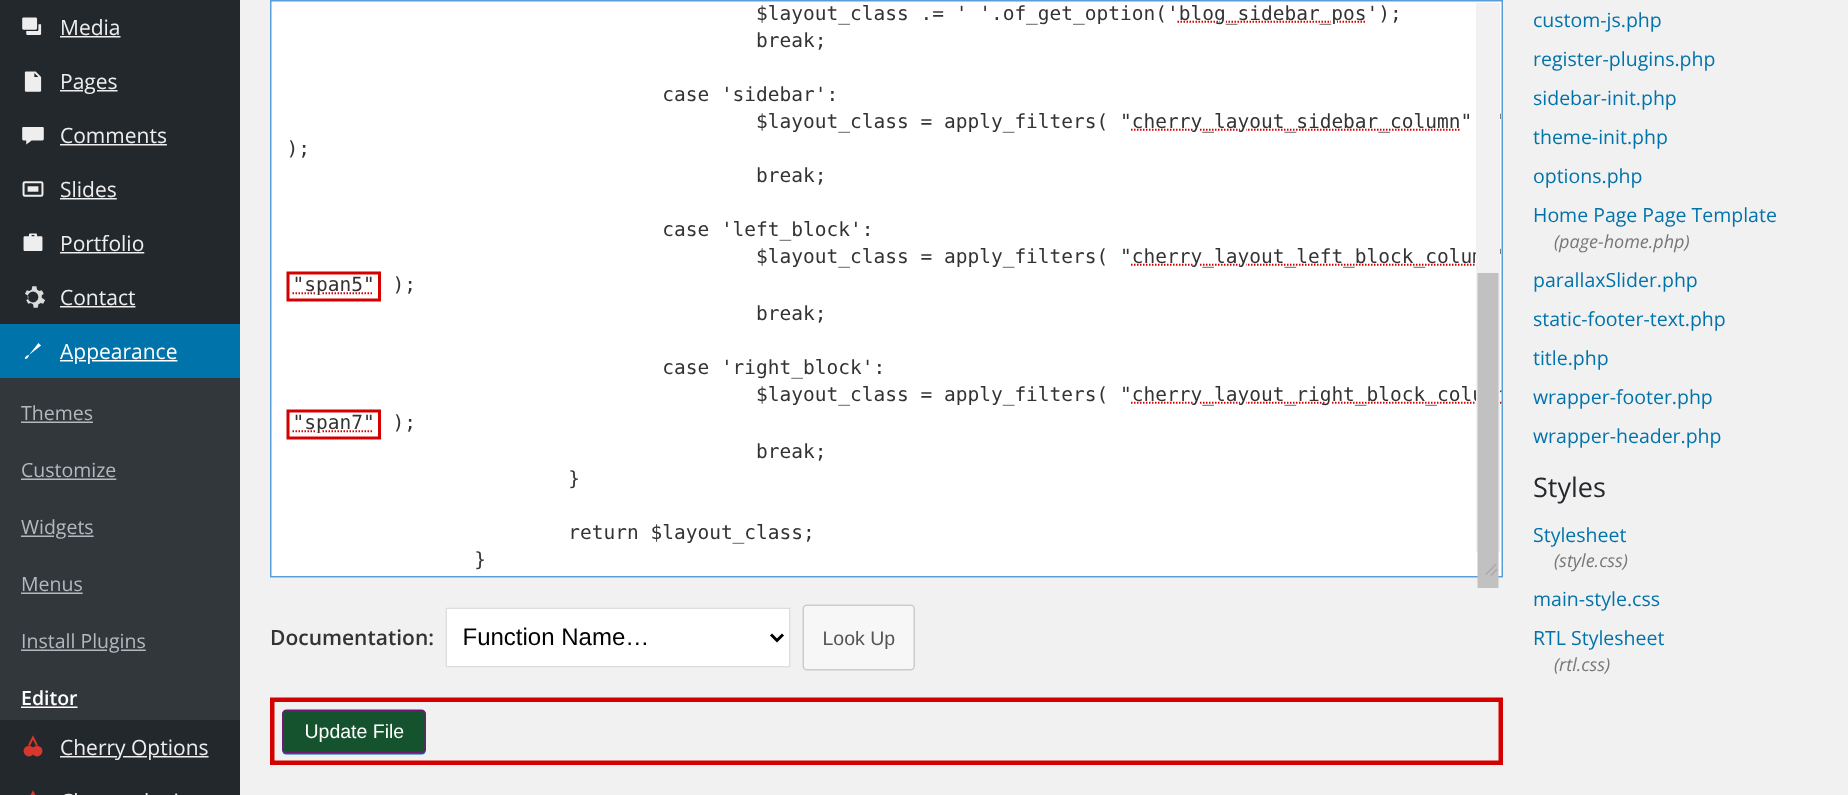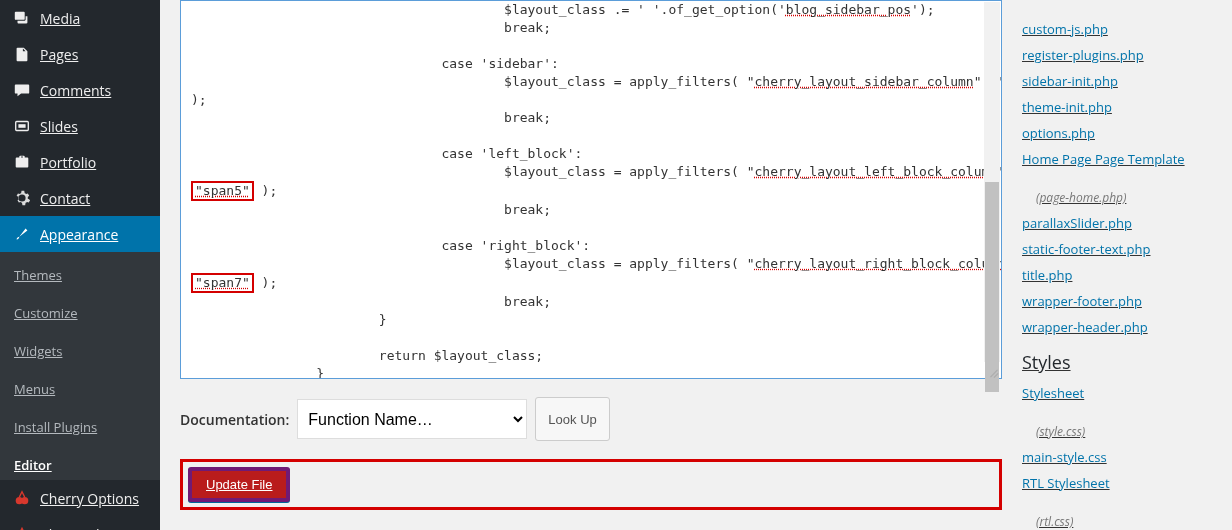--- a/index.html
+++ b/index.html
@@ -31,26 +31,26 @@
   .resize::before, .resize::after { content: ""; position: absolute; background: #aaa; height: 1px; }
   .resize::before { width: 10px; bottom: 4px; right: 2px; transform: rotate(-45deg); }
   .resize::after { width: 6px; bottom: 2px; right: 2px; transform: rotate(-45deg); }
 
   .doc-row { display: flex; align-items: center; gap: 8px; margin-top: 18px; }
   .doc-row label { font-weight: 600; font-size: 14px; }
   .doc-row select { height: 40px; width: 230px; font-size: 16px; padding: 0 6px; border: 1px solid #ddd; background: #fff; }
   .lookup-btn { height: 44px; padding: 0 12px; border: 1px solid #ccc; background: #f7f7f7; border-radius: 3px; cursor: pointer; font-size: 13px; color: #555; }
 
   .update-wrap { margin-top: 18px; border: 3px solid #d40000; padding: 5px; display: inline-block; }
-  .update-btn { background: #b91c1c; border: 4px solid #701a75; color: #fff; padding: 6px 14px; border-radius: 3px; cursor: pointer; font-size: 13px; box-shadow: 0 1px 0 #006799; text-decoration: underline; }
+  .update-btn { background: #14532d; border: 1px solid #701a75; color: #fff; padding: 6px 14px; border-radius: 3px; cursor: pointer; font-size: 13px; box-shadow: 0 1px 0 #006799; }
 
   
-  .files-col { width: 190px; padding-top: 16px; text-decoration: underline; }
+  .files-col { width: 190px; padding-top: 0; }
   .file-link { color: #0073aa; font-size: 13px; padding: 4px 0; cursor: pointer; }
-  .file-link .sub { color: #777; font-size: 12px; font-style: italic; padding-left: 14px; margin-top: 21px; }
+  .file-link .sub { color: #777; font-size: 12px; font-style: italic; padding-left: 14px; }
   .styles-head { font-size: 18px; font-weight: 400; margin: 10px 0 6px; color: #23282d; }
 </style>
 </head>
 <body>
 
 <div class="wrap">
   <div class="sidebar">
     <div class="menu-item">
       <span class="icon">
           <svg width="18" height="18" viewBox="0 0 20 20" fill="currentColor">

